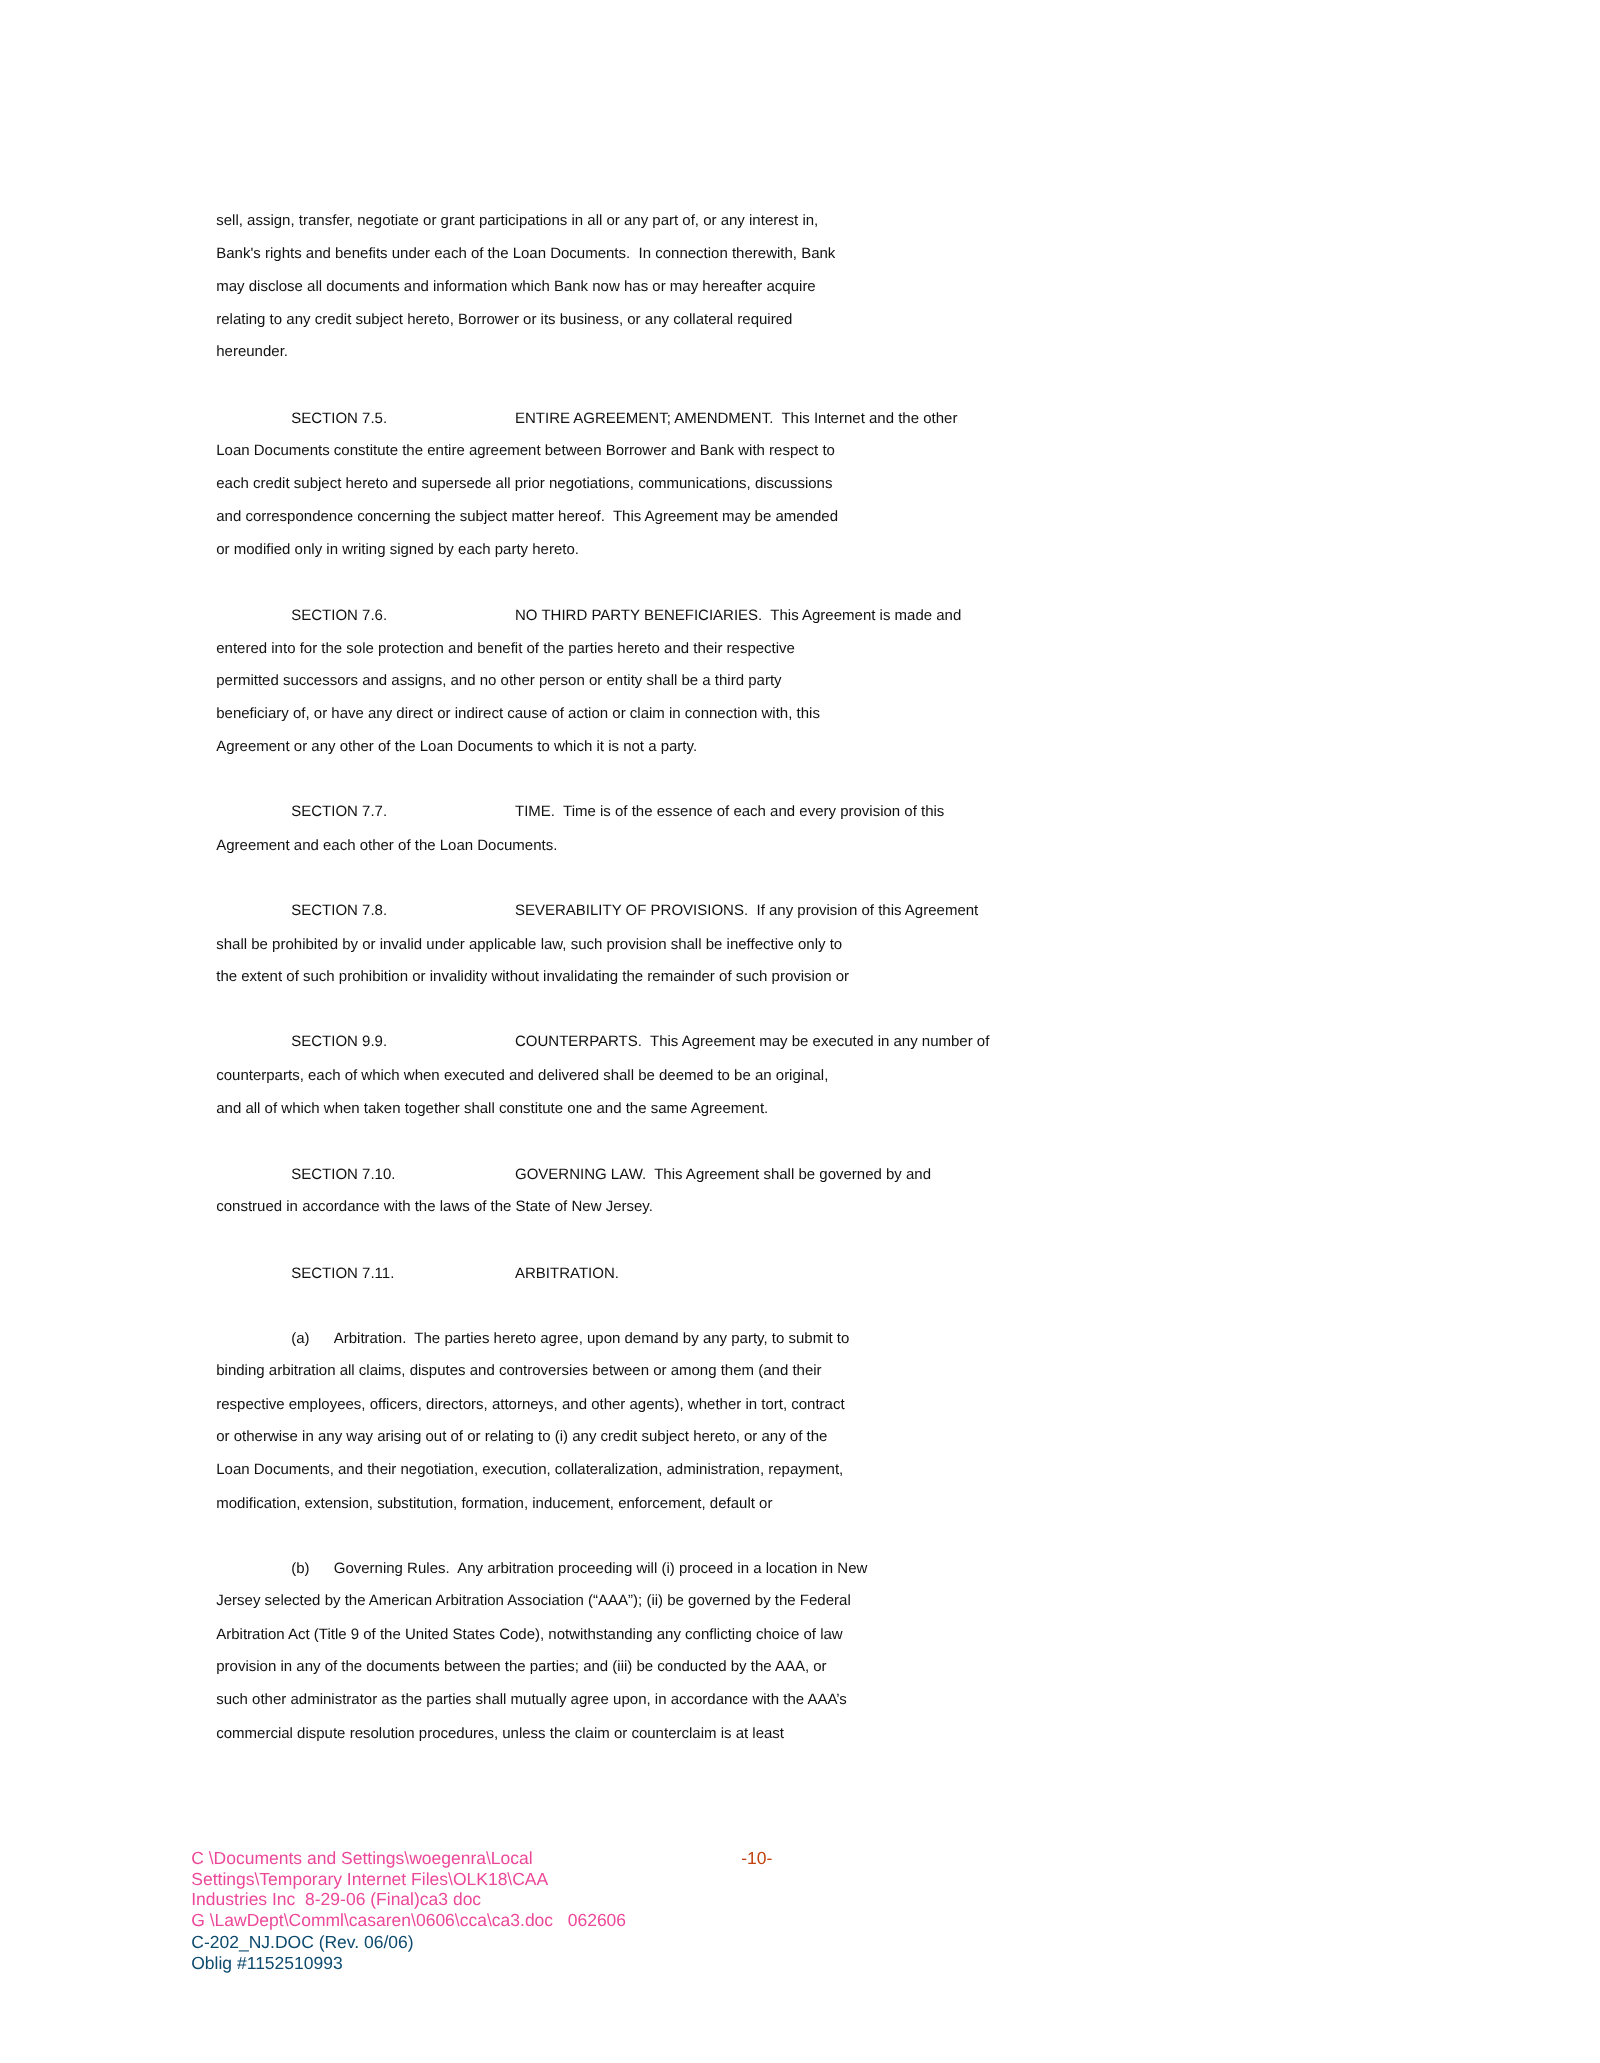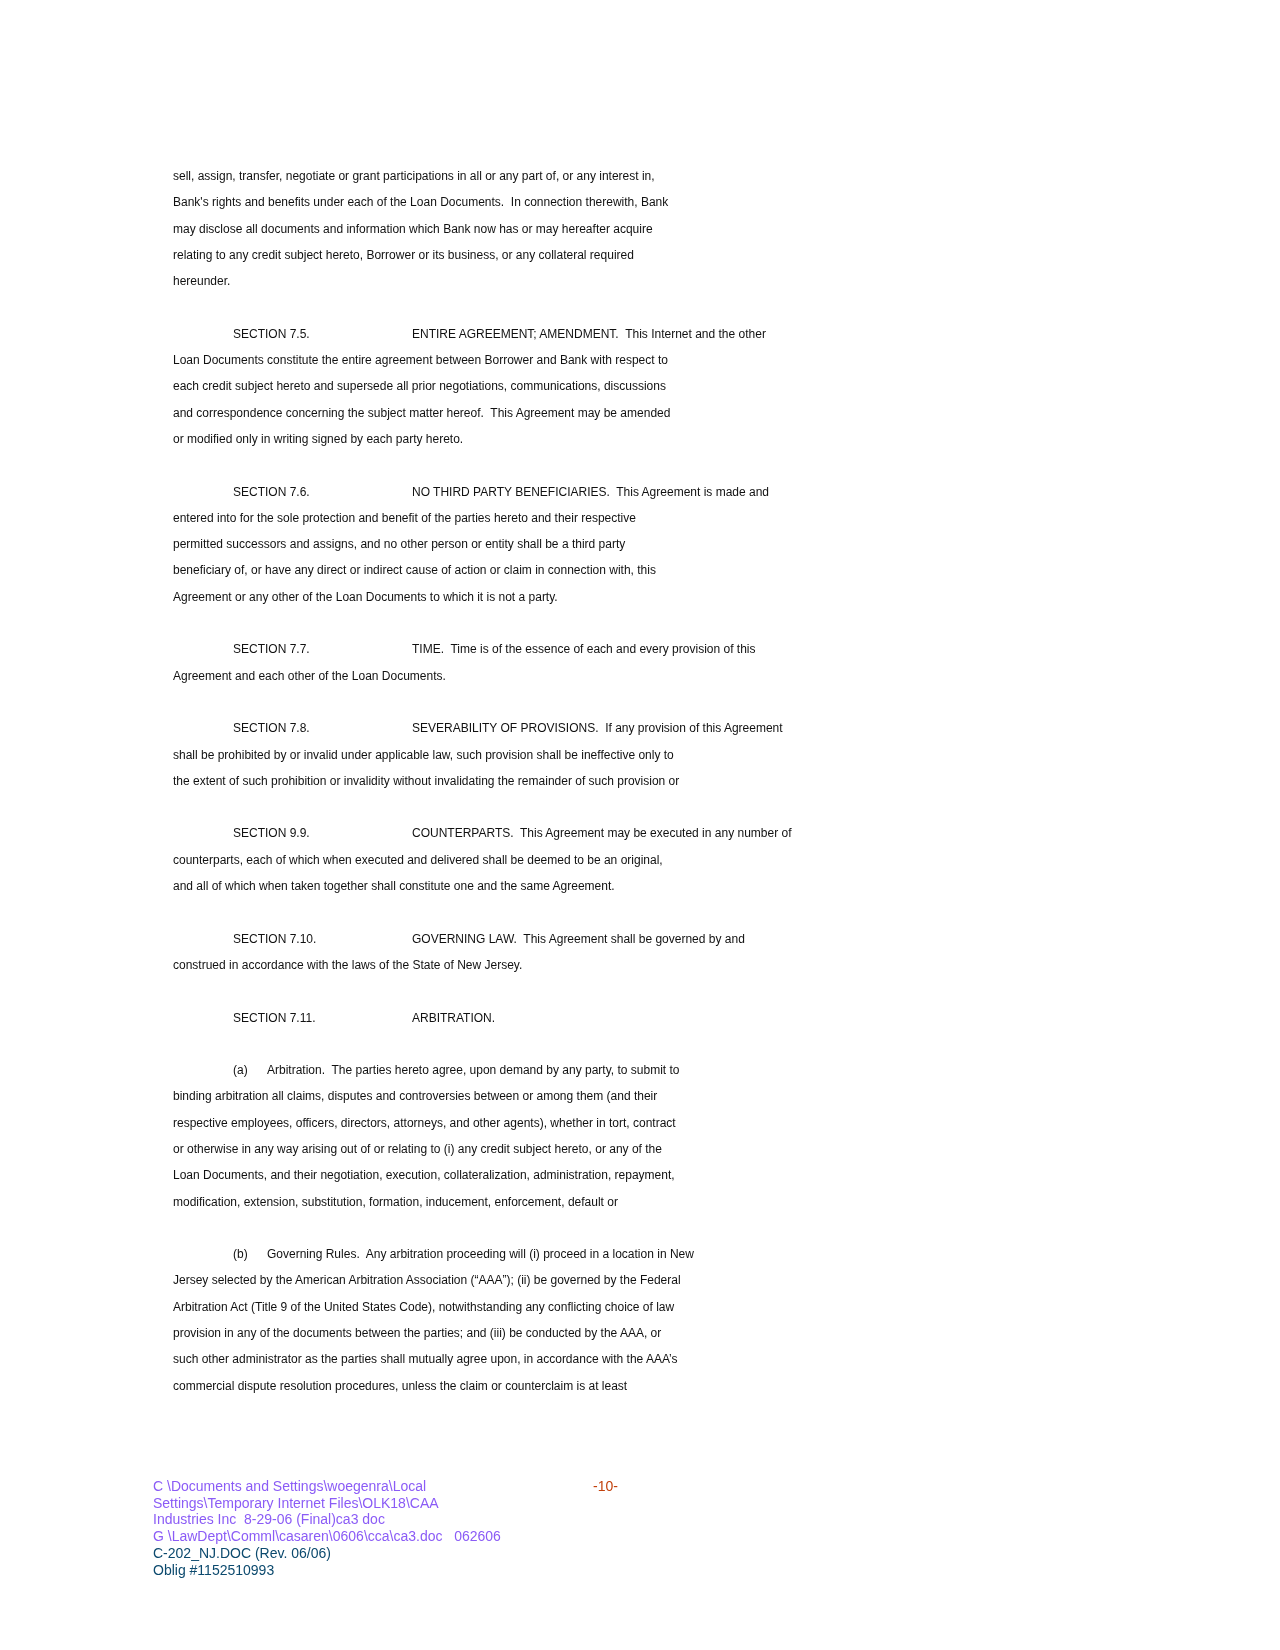--- a/index.html
+++ b/index.html
@@ -42,21 +42,21 @@
   .sub-label { display: inline-block; width: 34px; }
   .u { text-underline-offset: 2px; }
   .footer {
     position: absolute;
     left: 153px;
     top: 1478px;
     font-size: 14px;
     line-height: 16.7px;
   }
   .footer .fline { display: block; white-space: pre; }
-  .footer .gray { color: #8b5cf6; }
+  .footer .gray { color: #ec4899; }
   .footer .dark { color: #0c4a6e; }
   .page-number {
     position: absolute;
     left: 593px;
     top: 1478px;
     font-size: 14px;
     line-height: 16.7px;
     color: #c2410c;
   }
 </style>

